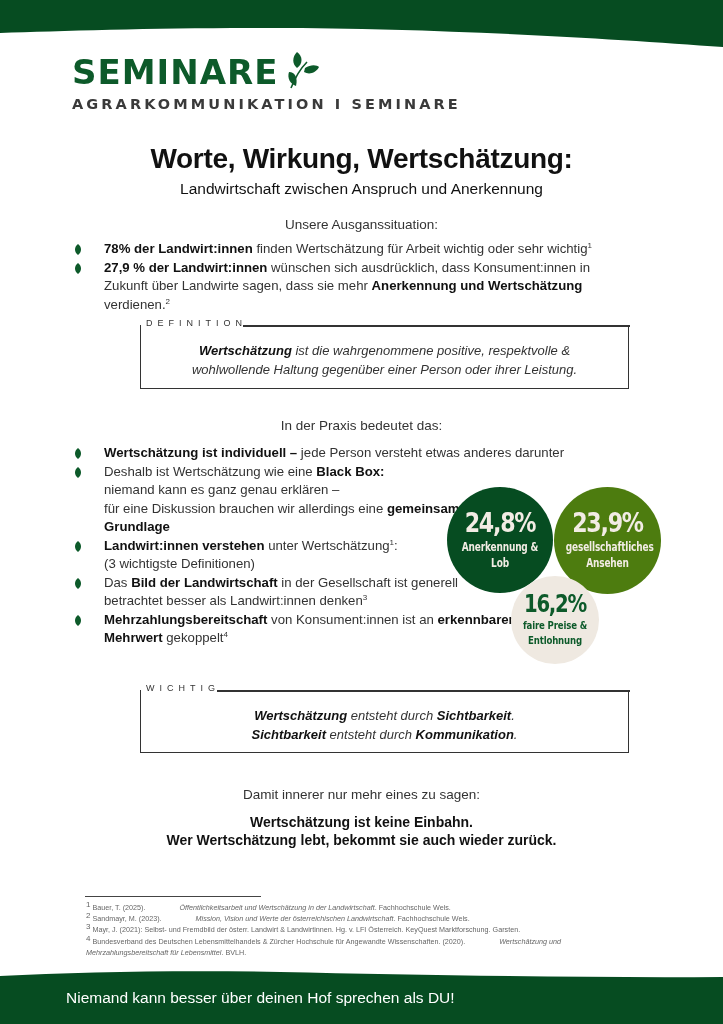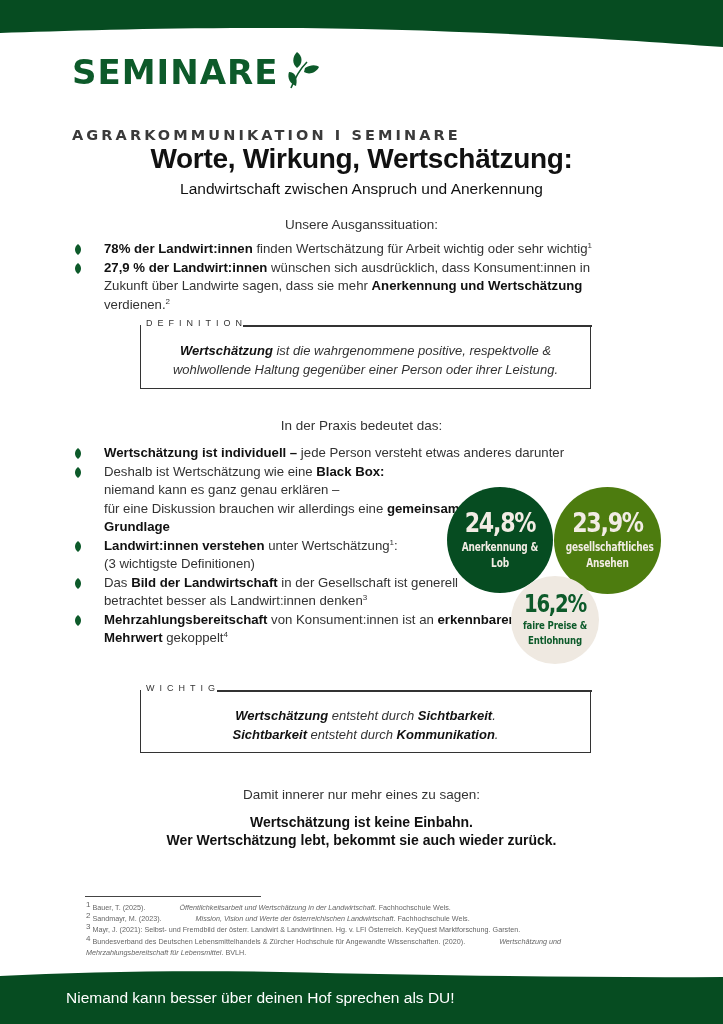--- a/index.html
+++ b/index.html
@@ -5,33 +5,33 @@
   * { box-sizing: border-box; margin: 0; padding: 0; }
   html, body { width: 723px; height: 1024px; background: #ffffff; overflow: hidden; }
   body { position: relative; font-family: "Liberation Sans", sans-serif; color: #222; }
 
   .top-band { position: absolute; left: 0; top: 0; width: 723px; height: 50px; }
   .bottom-band { position: absolute; left: 0; top: 968px; width: 723px; height: 56px; }
 
   .logo { position: absolute; left: 72px; top: 52px; }
   .logo-word { font-family: "DejaVu Sans", sans-serif; font-weight: bold; font-size: 34px; letter-spacing: 1px; color: #0d5a2a; line-height: 40px; display: inline-block; vertical-align: top; }
   .logo-leaf { display: inline-block; vertical-align: top; margin-left: 2px; margin-top: -2px; }
-  .logo-sub { position: absolute; left: 72px; top: 96px; font-family: "DejaVu Sans", sans-serif; font-weight: bold; font-size: 14.5px; letter-spacing: 3.1px; color: #3a3a3a; margin-top: 31px; }
+  .logo-sub { position: absolute; left: 72px; top: 96px; font-family: "DejaVu Sans", sans-serif; font-weight: bold; font-size: 14.5px; letter-spacing: 3.1px; color: #3a3a3a; }
 
   .title { position: absolute; left: 0; width: 723px; top: 143px; text-align: center; font-size: 28px; font-weight: bold; color: #111; letter-spacing: -0.3px; }
   .subtitle { position: absolute; left: 0; width: 723px; top: 180px; text-align: center; font-size: 15.5px; color: #111; }
   .center-label { position: absolute; left: 0; width: 723px; text-align: center; font-size: 13.5px; color: #333; }
 
   .bullets { position: absolute; left: 72px; font-size: 13.2px; color: #333; line-height: 18.5px; list-style: none; }
   .bullets li { position: relative; padding-left: 32px; }
   .bullets li .leaf { position: absolute; left: 2px; top: 4px; width: 8px; height: 11px; }
   .bullets b { color: #111; }
   sup { font-size: 8px; vertical-align: super; line-height: 0; }
 
-  .box { position: absolute; left: 140px; width: 451px; border: 1.5px solid #333; border-top: none; }
+  .box { position: absolute; left: 140px; width: 489px; border: 1.5px solid #333; border-top: none; }
   .box .box-top-line { position: absolute; top: 0; right: -1.5px; height: 1.5px; background: #333; }
   .box .box-label { position: absolute; left: 5px; top: -7px; font-size: 9px; letter-spacing: 5px; color: #333; }
   .box .box-text { text-align: center; font-style: italic; font-size: 13px; color: #333; line-height: 19px; }
   .box .box-text b { color: #111; }
 
   .stat { position: absolute; border-radius: 50%; text-align: center; font-family: "DejaVu Sans", sans-serif; font-weight: bold; }
   .stat .pct { display: block; font-size: 27px; letter-spacing: -1.5px; line-height: 32px; transform: scaleX(0.82); }
   .stat .lbl { display: block; font-size: 11.5px; line-height: 16px; transform: scaleX(0.78); letter-spacing: -0.2px; }
 
   .closing { position: absolute; left: 0; width: 723px; text-align: center; font-size: 14px; font-weight: bold; color: #111; line-height: 20px; }

